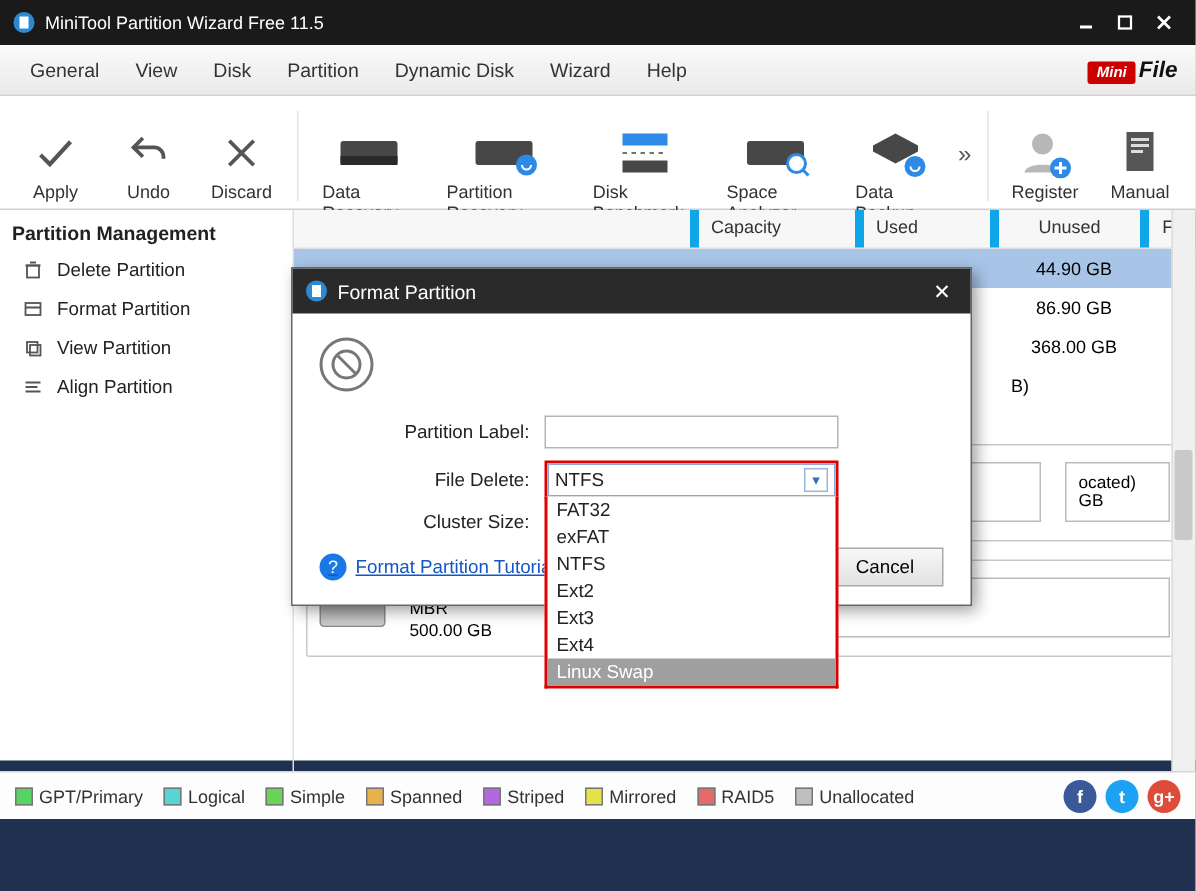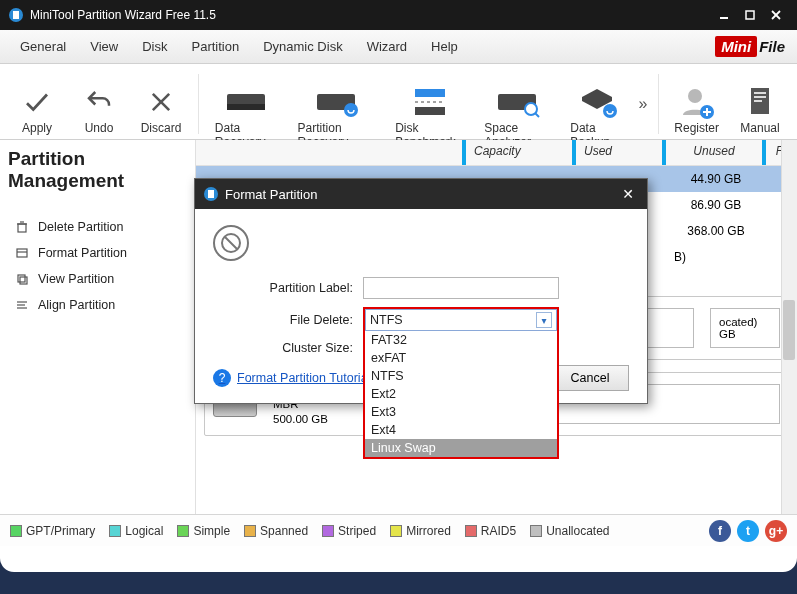--- a/index.html
+++ b/index.html
@@ -1,42 +1,42 @@
 <!DOCTYPE html>
 <html><head>
 <meta charset="utf-8">
 <style>
 * { box-sizing: border-box; margin: 0; padding: 0; font-family: "Segoe UI", Tahoma, sans-serif; }
 body { background: #203050; width: 797px; height: 594px; overflow: hidden; }
-.window { width: 797px; height: 572px; background: #fff; position: relative; border-radius: 14px; }
+.window { width: 797px; height: 507px; background: #fff; position: relative; }
 .titlebar { height: 30px; background: #1a1a1a; color: #fff; display: flex; align-items: center; padding: 0 8px; font-size: 12px; }
 .titlebar .ticon { width: 16px; height: 16px; margin-right: 6px; }
 .titlebar-spacer { flex: 1; }
 .winctrl { width: 26px; height: 20px; display: inline-flex; align-items: center; justify-content: center; color: #fff; }
 .menubar { height: 34px; background: linear-gradient(#fafafa,#eaeaea); border-bottom: 1px solid #d0d0d0; display: flex; align-items: center; padding: 0 8px; font-size: 13px; color: #333; }
 .menubar .mitem { padding: 4px 12px; }
 .menubar .logo { margin-left: auto; margin-right: 4px; }
-.menubar .logo .lm { background: #c00; color:#fff; font-style: italic; font-weight: bold; padding: 2px 6px; border-radius: 2px; font-size: 15px;}
+.menubar .logo .lm { background: #c00; color:#fff; font-style: italic; font-weight: bold; padding: 2px 6px; border-radius: 2px; font-size: 10px;}
 .menubar .logo .lt { font-style: italic; font-weight: bold; font-size: 15px; color:#111; padding-left:2px;}
 .toolbar { height: 76px; background: #fff; border-bottom: 1px solid #d0d0d0; display: flex; align-items: center; padding: 6px 6px 2px 6px; }
 .tbtn { display: flex; flex-direction: column; align-items: center; justify-content: flex-end; padding: 2px 10px 0 10px; font-size: 12px; color: #333; height: 70px; }
 .tbtn .ticon { height: 38px; width: 42px; display:flex; align-items:center; justify-content:center; color:#4a4a4a; }
 .tbtn.big .ticon { width: 54px; }
 .tbtn .tlbl { height: 18px; }
 .vsep { width:1px; height:60px; background:#e4e4e4; margin: 0 6px; }
 .more { font-size:16px; color:#555; padding:0 4px; align-self:center; }
 .body { display: flex; height: 374px; }
 .sidebar { width: 196px; border-right: 1px solid #e0e0e0; padding: 8px 8px; font-size: 12.5px; color: #222; }
-.sidebar h4 { font-size: 19px; font-weight: bold; margin-bottom: 22px; }
+.sidebar h4 { font-size: 13px; font-weight: bold; margin-bottom: 4px; }
 .sbitem { display: flex; align-items: center; gap: 8px; padding: 5px 6px; }
 .sbicon { width: 16px; height:16px; display:inline-flex; align-items:center; justify-content:center; color:#555;}
 .pending { margin-top: 18px; font-weight: bold; font-size: 12.5px; }
 .main { flex:1; position: relative; overflow:hidden; }
 .listhead { height: 26px; background:#f7f7f7; border-bottom:1px solid #e0e0e0; display:flex; font-size:12px; color:#333; }
-.listhead .col { padding: 4px 8px; border-right:4px solid #0ea5e9;font-style:italic;}
+.listhead .col { padding: 4px 8px; border-right:6px solid #0ea5e9;}
 .rows { font-size:12px; }
 .row { display:flex; height:26px; align-items:center; }
 .row .cell { padding: 0 8px; text-align:right; }
 .row.sel { background: #a8c5e8; }
 .disks { padding: 8px 8px; }
 .diskbox { border:1px solid #c8c8c8; border-radius:2px; padding:8px; margin-bottom:12px; display:flex; gap:16px; align-items:center; }
 .diskicon { width:44px; height:26px; background:linear-gradient(#888,#ccc); border:1px solid #888; border-radius:3px;}
 .diskmeta { font-size:11.5px; line-height:1.3; width: 90px;}
 .diskmeta b { font-size:12.5px; }
 .alloc { flex:1; border:1px solid #bbb; height:40px; display:flex; align-items:center; padding:0 8px; font-size:11.5px;}

